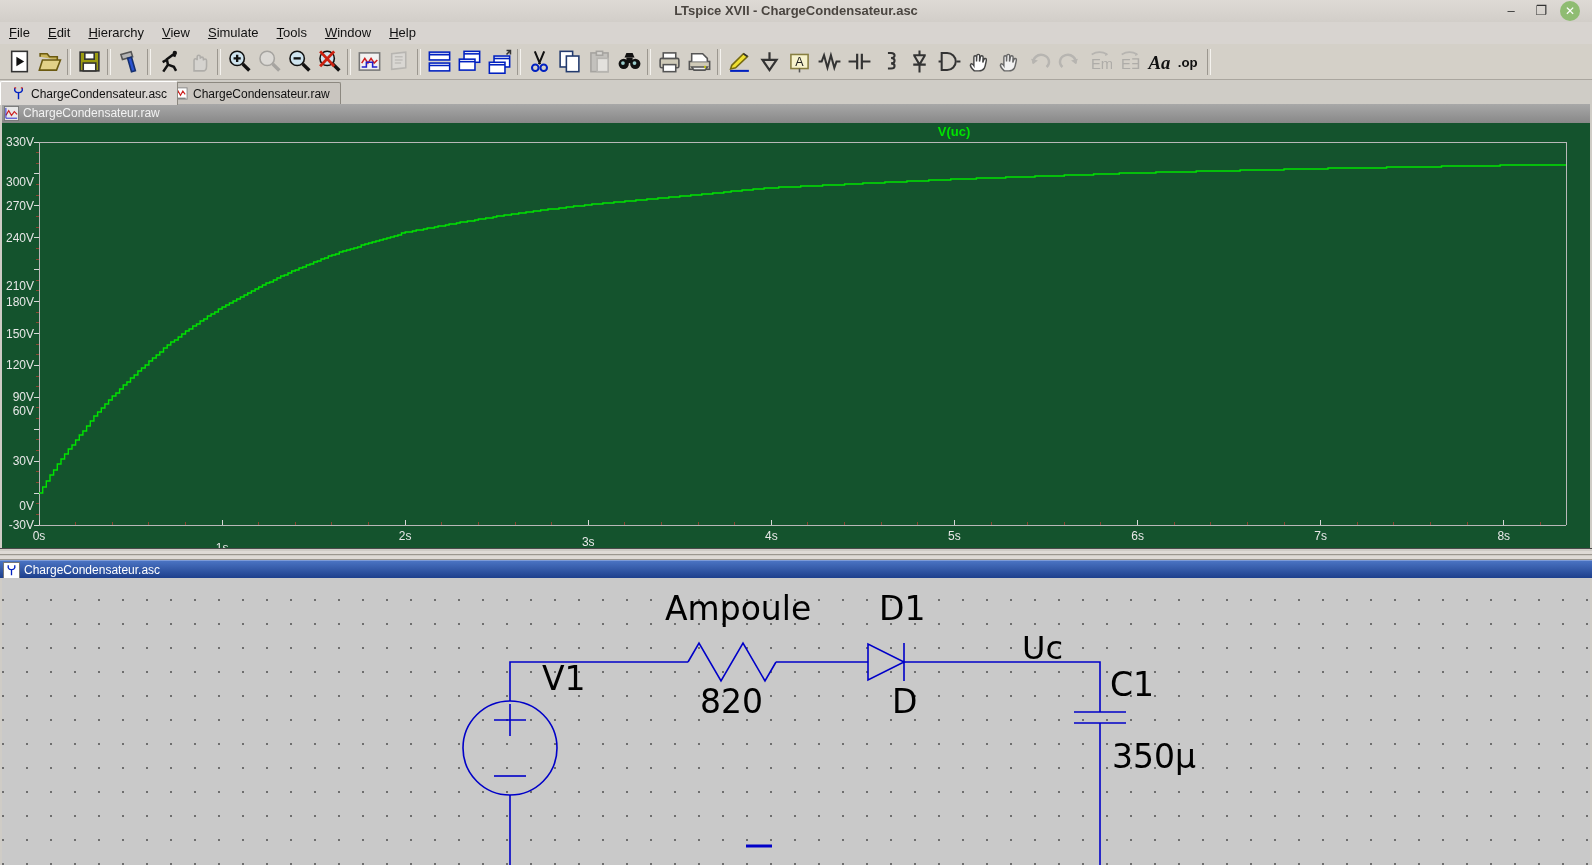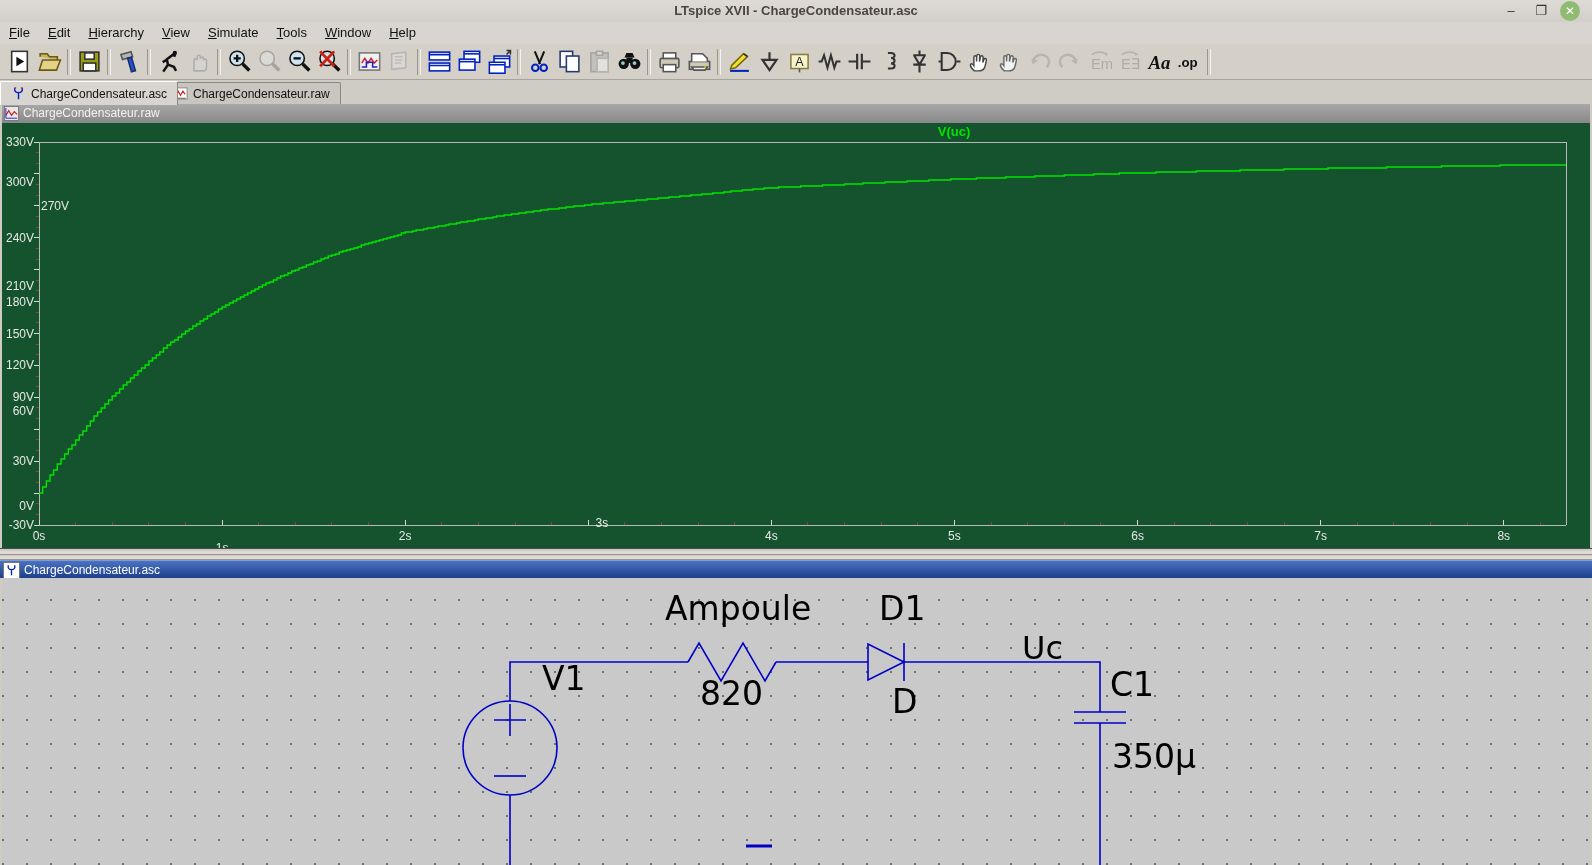--- a/index.html
+++ b/index.html
@@ -446,37 +446,37 @@
           <line x1="1355.2733812949648" y1="399" x2="1355.2733812949648" y2="402" stroke="#8a4632" stroke-width="1" shape-rendering="crispEdges"></line>
           <line x1="1391.892086330936" y1="399" x2="1391.892086330936" y2="402" stroke="#8a4632" stroke-width="1" shape-rendering="crispEdges"></line>
           <line x1="1428.5107913669074" y1="399" x2="1428.5107913669074" y2="402" stroke="#8a4632" stroke-width="1" shape-rendering="crispEdges"></line>
           <line x1="1465.1294964028784" y1="399" x2="1465.1294964028784" y2="402" stroke="#8a4632" stroke-width="1" shape-rendering="crispEdges"></line>
           <line x1="1538.3669064748206" y1="399" x2="1538.3669064748206" y2="402" stroke="#8a4632" stroke-width="1" shape-rendering="crispEdges"></line>
           <path d="M37 370H40.7V364H44.3V358H48V352H51.6V347H55.3V341H59V336H62.6V331H66.3V326H70V322H73.6V317H77.3V312H80.9V308H84.6V303H88.3V298H91.9V293H95.6V289H99.3V285H102.9V281H106.6V277H110.2V273H113.9V270H117.6V266H121.2V262H124.9V259H128.5V255H132.2V252H135.9V248H139.5V245H143.2V242H146.9V238H150.5V235H154.2V232H157.8V229H161.5V225H165.2V222H168.8V219H172.5V217H176.2V214H179.8V211H183.5V208H187.1V206H190.8V203H194.5V201H198.1V198H201.8V196H205.4V193H209.1V191H212.8V189H216.4V186H220.1V184H223.8V182H227.4V180H231.1V178H234.7V176H238.4V174H242.1V172H245.7V170H249.4V168H253.1V166H256.7V164H260.4V162H264V160H267.7V159H271.4V157H275V155H278.7V153H282.3V152H286V150H289.7V148H293.3V147H297V145H300.7V144H304.3V142H308V141H311.6V139H315.3V138H319V136H322.6V135H326.3V133H329.9V132H333.6V131H337.3V129H340.9V128H344.6V127H348.3V126H351.9V125H355.6V124H359.2V122H362.9V121H366.6V120H370.2V119H373.9V118H377.6V117H381.2V116H384.9V115H388.5V114H392.2V113H395.9V112H399.5V110H403.2V109H406.8H410.5V108H414.2V107H417.8H421.5V106H425.2V105H428.8H432.5V104H436.1V103H439.8H443.5V102H447.1V101H450.8H454.5V100H458.1V99H461.8H465.4V98H469.1H472.8V97H476.4V96H480.1H483.7V95H487.4H491.1V94H494.7V93H498.4H502.1V92H505.7H509.4V91H513H516.7V90H520.4H524V89H527.7H531.4V88H535H538.7V87H542.3H546V86H549.7H553.3H557V85H560.6H564.3V84H568H571.6V83H575.3H579H582.6V82H586.3H589.9V81H593.6H597.3H600.9V80H604.6H608.3H611.9V79H615.6H619.2H622.9V78H626.6H630.2H633.9V77H637.5H641.2H644.9V76H648.5H652.2H655.9V75H659.5H663.2H666.8V74H670.5H674.2H677.8V73H681.5H685.2H688.8V72H692.5H696.1H699.8V71H703.5H707.1H710.8V70H714.4H718.1H721.8V69H725.4H729.1V68H732.8H736.4H740.1V67H743.7H747.4H751.1V66H754.7H758.4H762.1V65H765.7H769.4H773H776.7V64H780.4H784H787.7H791.3H795H798.7V63H802.3H806H809.7H813.3H817H820.6V62H824.3H828H831.6H835.3H838.9H842.6V61H846.3H849.9H853.6H857.3H860.9V60H864.6H868.2H871.9H875.6H879.2H882.9V59H886.6H890.2H893.9H897.5H901.2H904.9V58H908.5H912.2H915.8H919.5H923.2H926.8V57H930.5H934.2H937.8H941.5H945.1H948.8V56H952.5H956.1H959.8H963.5H967.1H970.8H974.4V55H978.1H981.8H985.4H989.1H992.7H996.4H1000.1H1003.7V54H1007.4H1011.1H1014.7H1018.4H1022H1025.7H1029.4H1033V53H1036.7H1040.4H1044H1047.7H1051.3H1055H1058.7H1062.3V52H1066H1069.6H1073.3H1077H1080.6H1084.3H1088H1091.6V51H1095.3H1098.9H1102.6H1106.3H1109.9H1113.6H1117.3V50H1120.9H1124.6H1128.2H1131.9H1135.6H1139.2H1142.9H1146.5H1150.2H1153.9V49H1157.5H1161.2H1164.9H1168.5H1172.2H1175.8H1179.5H1183.2H1186.8H1190.5H1194.2V48H1197.8H1201.5H1205.1H1208.8H1212.5H1216.1H1219.8H1223.4H1227.1H1230.8H1234.4H1238.1V47H1241.8H1245.4H1249.1H1252.7H1256.4H1260.1H1263.7H1267.4H1271.1H1274.7H1278.4H1282V46H1285.7H1289.4H1293H1296.7H1300.3H1304H1307.7H1311.3H1315H1318.7H1322.3H1326V45H1329.6H1333.3H1337H1340.6H1344.3H1347.9H1351.6H1355.3H1358.9H1362.6H1366.3H1369.9H1373.6H1377.2H1380.9H1384.6V44H1388.2H1391.9H1395.6H1399.2H1402.9H1406.5H1410.2H1413.9H1417.5H1421.2H1424.8H1428.5H1432.2H1435.8H1439.5V43H1443.2H1446.8H1450.5H1454.1H1457.8H1461.5H1465.1H1468.8H1472.5H1476.1H1479.8H1483.4H1487.1H1490.8H1494.4H1498.1V42H1501.7H1505.4H1509.1H1512.7H1516.4H1520.1H1523.7H1527.4H1531H1534.7H1538.4H1542H1545.7H1549.4H1553H1556.7H1560.3H1564" fill="none" stroke="#00e400" stroke-width="1.4"></path>
         </svg>
       <div id="ylabels">
           <div class="ytick-label" style="left: 1px; top: 13px;">330V</div>
           <div class="ytick-label" style="left: 1px; top: 53px;">300V</div>
-          <div class="ytick-label" style="left: 1px; top: 76.8333px; margin-left: 35px;">270V</div>
+          <div class="ytick-label" style="left: 1px; top: 76.8333px;">270V</div>
           <div class="ytick-label" style="left: 1px; top: 108.75px;">240V</div>
           <div class="ytick-label" style="left: 1px; top: 140.667px; margin-top: 16px;">210V</div>
           <div class="ytick-label" style="left: 1px; top: 172.583px;">180V</div>
           <div class="ytick-label" style="left: 1px; top: 204.5px;">150V</div>
           <div class="ytick-label" style="left: 1px; top: 236.417px;">120V</div>
           <div class="ytick-label" style="left: 1px; top: 268.333px;">90V</div>
           <div class="ytick-label" style="left: 1px; top: 282px;">60V</div>
           <div class="ytick-label" style="left: 1px; top: 332.167px;">30V</div>
           <div class="ytick-label" style="left: 1px; top: 377px;">0V</div>
           <div class="ytick-label" style="left: 1px; top: 396px;">-30V</div>
         </div>
       <div id="xlabels">
           <div class="xtick-label" style="left: 17px; top: 406px;">0s</div>
           <div class="xtick-label" style="left: 200.094px; top: 418px;">1s</div>
           <div class="xtick-label" style="left: 383.187px; top: 406px;">2s</div>
-          <div class="xtick-label" style="left: 566.281px; top: 393px; text-align: right;">3s</div>
+          <div class="xtick-label" style="left: 566.281px; top: 412px;">3s</div>
           <div class="xtick-label" style="left: 749.374px; top: 406px;">4s</div>
           <div class="xtick-label" style="left: 932.468px; top: 406px;">5s</div>
           <div class="xtick-label" style="left: 1115.56px; top: 406px;">6s</div>
           <div class="xtick-label" style="left: 1298.65px; top: 406px;">7s</div>
           <div class="xtick-label" style="left: 1481.75px; top: 406px;">8s</div>
         </div>
     </div>
   </div>
 
   <div id="splitter"></div>
@@ -502,21 +502,21 @@
 
         <path d="M866 66v36l36-18zM902 65v38"></path>
 
         <path d="M1072 134h52M1072 145h52"></path>
 
         <path d="M744 268h26" stroke-width="3"></path>
       </g>
     </svg>
     <div class="sch-label" style="left:540px;top:84px">V1</div>
     <div class="sch-label" style="left:663px;top:14px">Ampoule</div>
-    <div class="sch-label" style="left:698px;top:99px">820</div>
+    <div class="sch-label" style="left:698px;top:107px">820</div>
     <div class="sch-label" style="left:877px;top:14px">D1</div>
     <div class="sch-label" style="left:890px;top:107px">D</div>
     <div class="sch-label" style="left:1020px;top:54px;font-size:32px">Uc</div>
     <div class="sch-label" style="left:1108px;top:90px">C1</div>
     <div class="sch-label" style="left:1110px;top:162px">350µ</div>
   </div>
 
 </div>
 
 </body></html>

